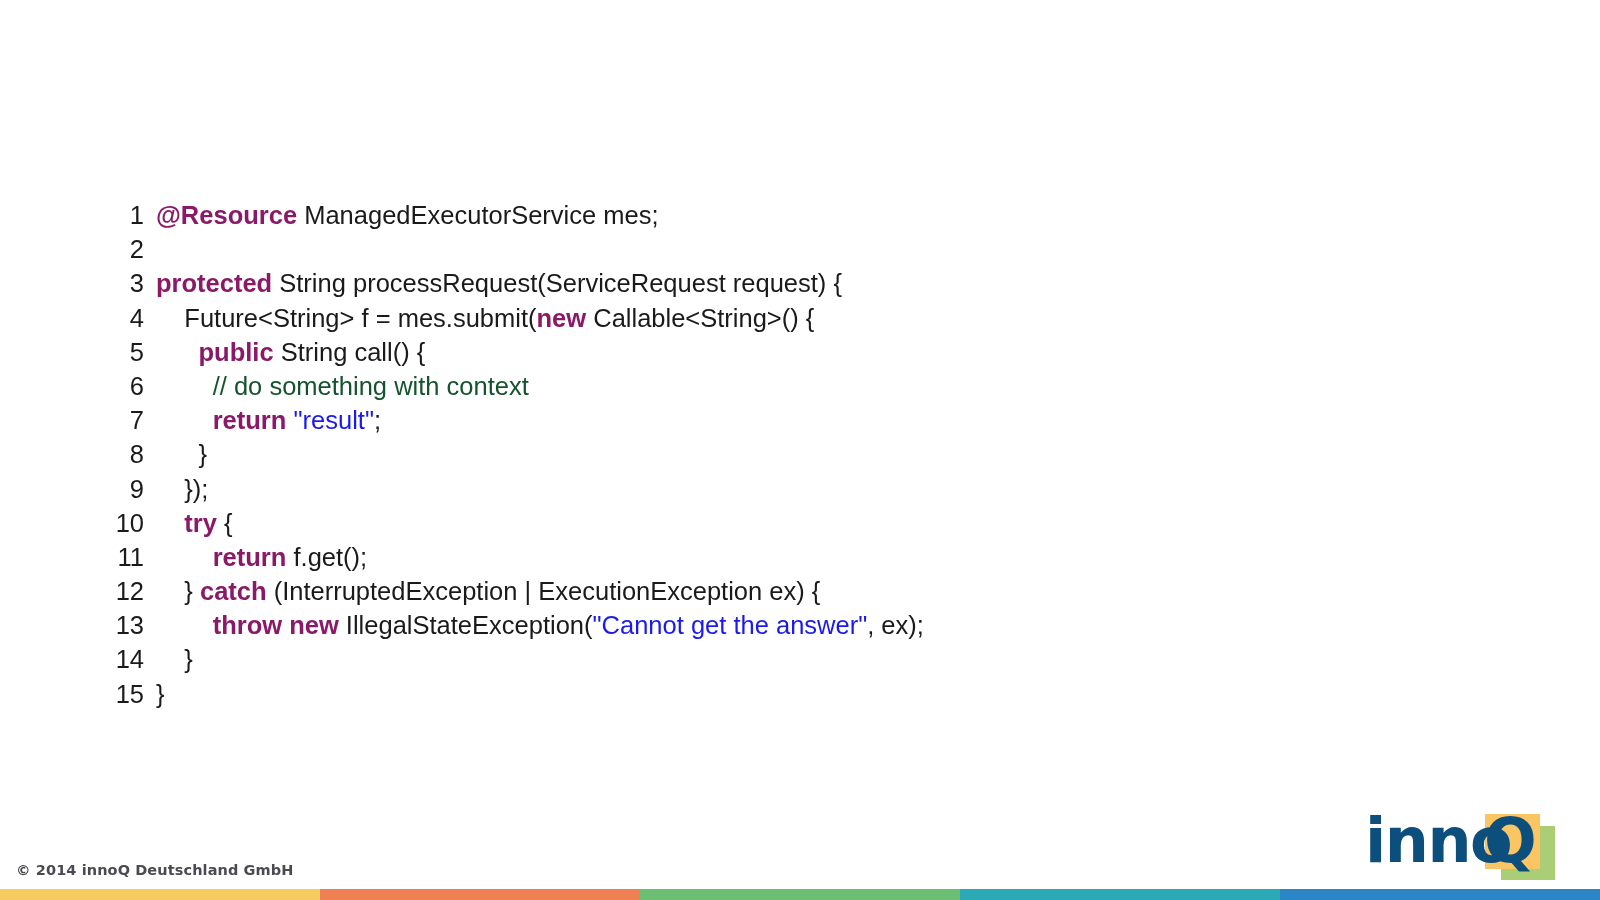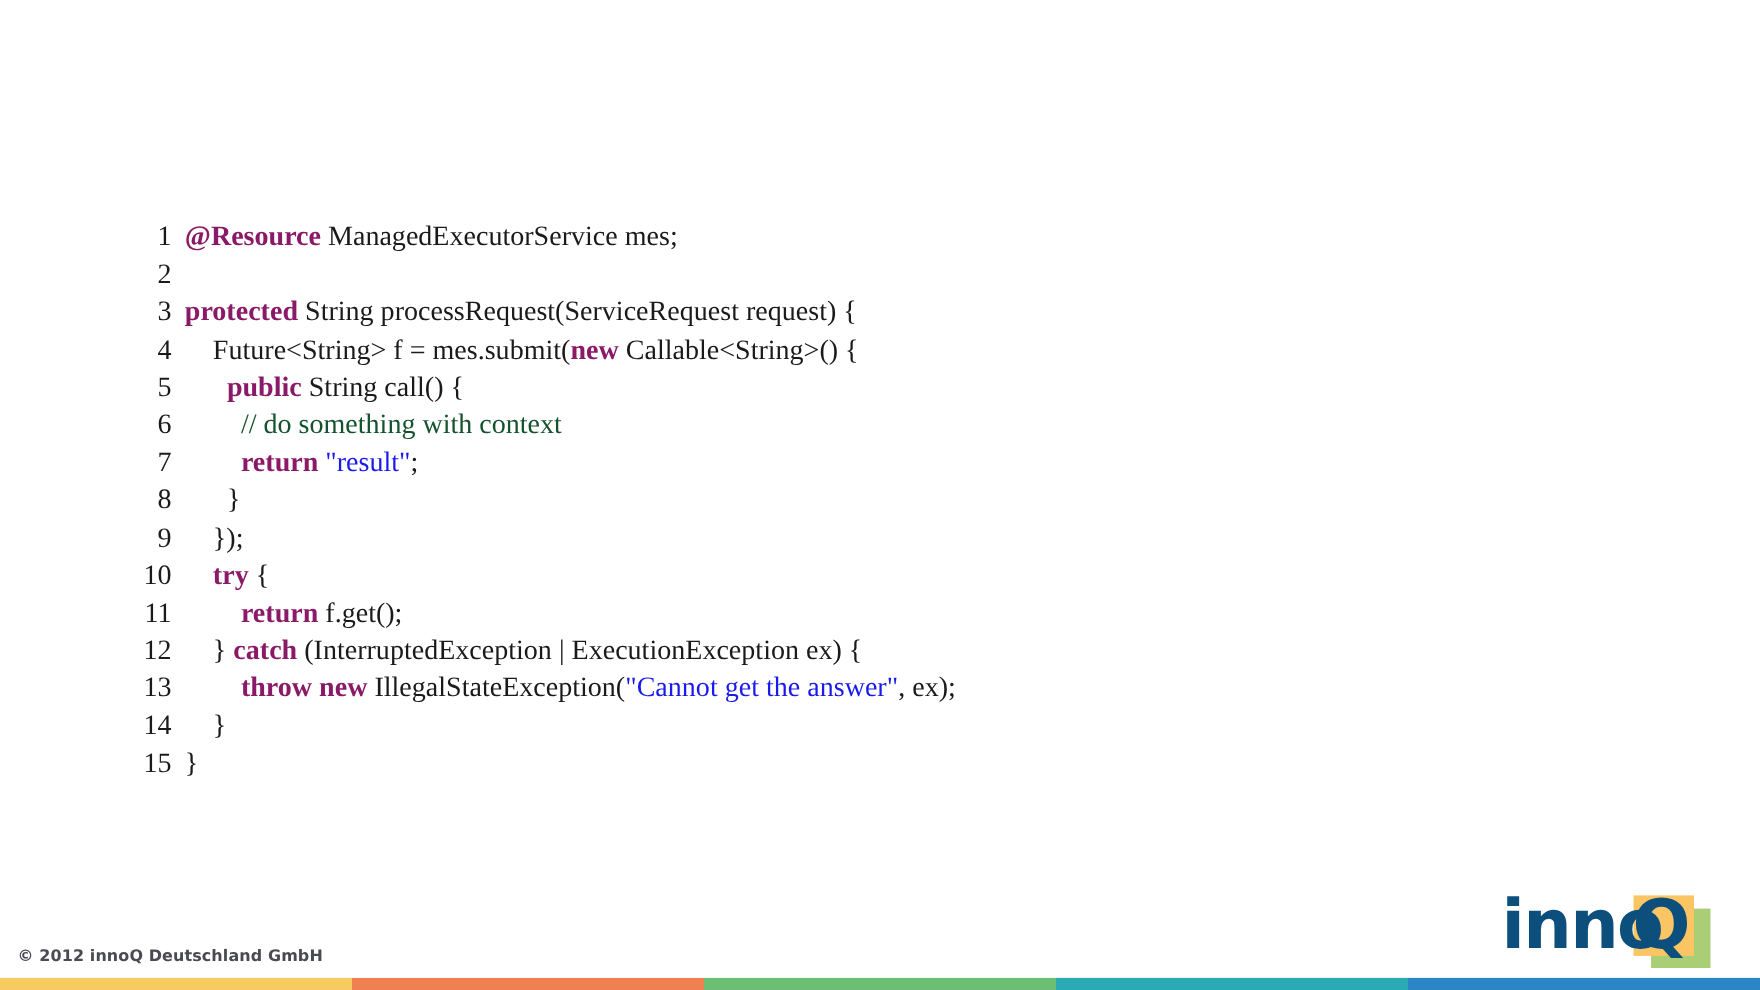--- a/index.html
+++ b/index.html
@@ -19,23 +19,23 @@
   
   .slide {
     position: absolute;
     inset: 0;
     background: #ffffff;
   }
 
   
   .code-block {
     position: absolute;
-    left: 112px;
+    left: 100px;
     top: 198px;
-    font-family: Liberation Serif, serif;
+    font-family: Liberation Sans, sans-serif;
     font-size: 25.5px;
     line-height: 34.2px;
     white-space: pre;
     color: #1a1a1a;
   }
   .code-line {
     display: block;
     height: 34.2px;
     white-space: pre;
   }
@@ -140,21 +140,21 @@
     top: -2px;
   }
 </style>
 </head>
 <body>
 
 <div class="slide">
 
   <div class="code-block" id="code-block"><span class="code-line"><span class="ln">1</span><span class="code-text"><span class="tok-kw">@Resource</span><span class="tok-plain"> ManagedExecutorService mes;</span></span></span><span class="code-line"><span class="ln">2</span><span class="code-text"><span class="tok-plain"></span></span></span><span class="code-line"><span class="ln">3</span><span class="code-text"><span class="tok-kw">protected</span><span class="tok-plain"> String processRequest(ServiceRequest request) {</span></span></span><span class="code-line"><span class="ln">4</span><span class="code-text"><span class="tok-plain">    Future&lt;String&gt; f = mes.submit(</span><span class="tok-kw">new</span><span class="tok-plain"> Callable&lt;String&gt;() {</span></span></span><span class="code-line"><span class="ln">5</span><span class="code-text"><span class="tok-plain">      </span><span class="tok-kw">public</span><span class="tok-plain"> String call() {</span></span></span><span class="code-line"><span class="ln">6</span><span class="code-text"><span class="tok-plain">        </span><span class="tok-comment">// do something with context</span></span></span><span class="code-line"><span class="ln">7</span><span class="code-text"><span class="tok-plain">        </span><span class="tok-kw">return</span><span class="tok-plain"> </span><span class="tok-string">"result"</span><span class="tok-plain">;</span></span></span><span class="code-line"><span class="ln">8</span><span class="code-text"><span class="tok-plain">      }</span></span></span><span class="code-line"><span class="ln">9</span><span class="code-text"><span class="tok-plain">    });</span></span></span><span class="code-line"><span class="ln">10</span><span class="code-text"><span class="tok-plain">    </span><span class="tok-kw">try</span><span class="tok-plain"> {</span></span></span><span class="code-line"><span class="ln">11</span><span class="code-text"><span class="tok-plain">        </span><span class="tok-kw">return</span><span class="tok-plain"> f.get();</span></span></span><span class="code-line"><span class="ln">12</span><span class="code-text"><span class="tok-plain">    } </span><span class="tok-kw">catch</span><span class="tok-plain"> (InterruptedException | ExecutionException ex) {</span></span></span><span class="code-line"><span class="ln">13</span><span class="code-text"><span class="tok-plain">        </span><span class="tok-kw">throw new</span><span class="tok-plain"> IllegalStateException(</span><span class="tok-string">"Cannot get the answer"</span><span class="tok-plain">, ex);</span></span></span><span class="code-line"><span class="ln">14</span><span class="code-text"><span class="tok-plain">    }</span></span></span><span class="code-line"><span class="ln">15</span><span class="code-text"><span class="tok-plain">}</span></span></span></div>
 
-  <div class="footer-copyright">© 2012 innoQ Deutschland GmbH</div>
+  <div class="footer-copyright">© 2014 innoQ Deutschland GmbH</div>
 
   <div class="logo">
     <div class="logo-inner">
       <div class="logo-green-sq"></div>
       <div class="logo-amber-sq"></div>
       <div class="logo-wordmark">
         <span class="lw-inno">inno</span>
         <span class="lw-q">Q</span>
       </div>
     </div>

